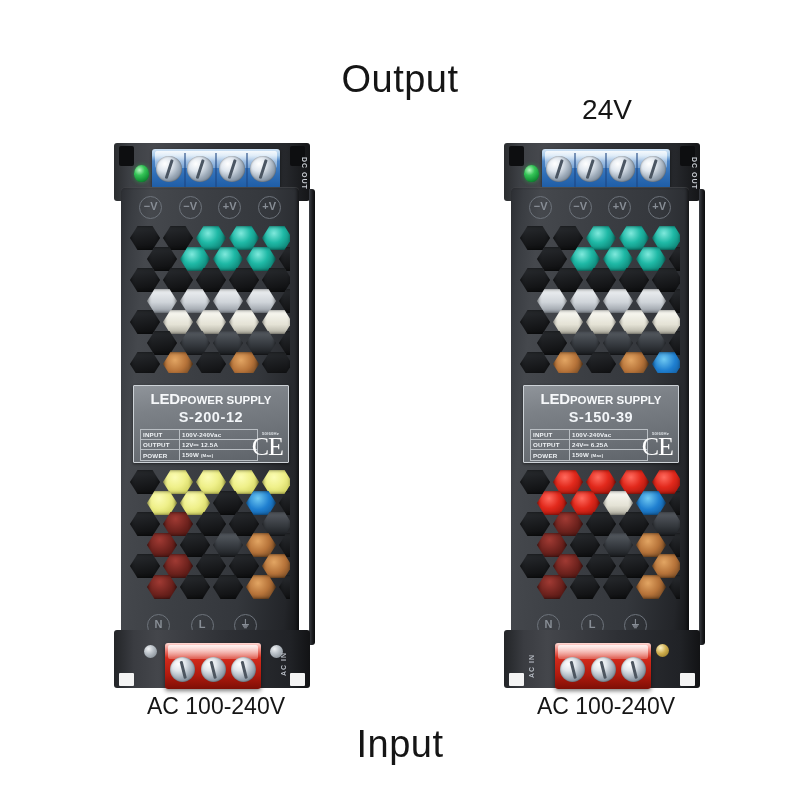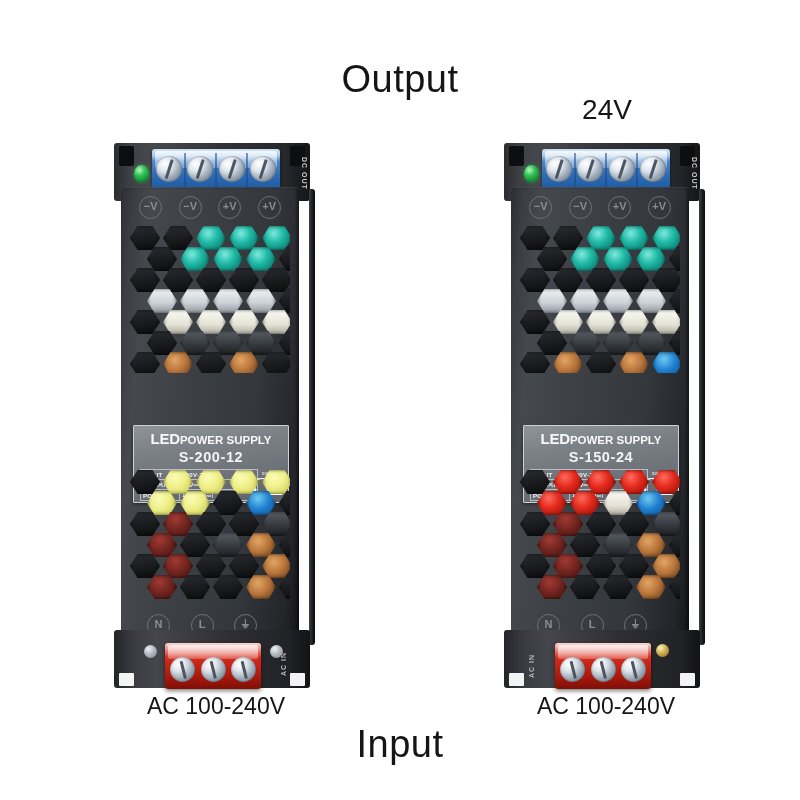--- a/index.html
+++ b/index.html
@@ -91,21 +91,21 @@
   .hex.copper{background:radial-gradient(circle at 40% 35%,#e2a563 0%,#b7743a 45%,#6b4320 85%,#3a230f 100%);}
   .hex.blue{background:radial-gradient(circle at 40% 32%,#6fc9f2 0%,#1f7fd0 45%,#0c4a85 100%);}
   .hex.gray{background:linear-gradient(180deg,#5a5f66 0%,#33373c 60%,#17191c 100%);}
   .hex.dim{background:linear-gradient(170deg,#2a2d31 0%,#141517 70%,#090a0b 100%);}
   .hex.cream{background:linear-gradient(180deg,#fdfdf8 0%,#e4e2d5 60%,#a9a79a 100%);}
 
   
   .label{position:absolute;left:12px;top:198px;width:154px;height:76px;
          background:linear-gradient(172deg,#8f949a 0%,#7c8187 28%,#6e7379 62%,#5d6268 100%);
          border:1.3px solid #cdd2d7;border-radius:1px;
-         box-shadow:0 1px 3px rgba(0,0,0,.5);margin-top:40px;}
+         box-shadow:0 1px 3px rgba(0,0,0,.5);}
   .lbl-title{position:absolute;left:0;right:0;top:4px;text-align:center;color:#f6f8fa;
          font-size:15px;font-weight:700;letter-spacing:-.2px;}
   .lbl-title .sm{font-size:11.5px;font-weight:700;letter-spacing:0;}
   .lbl-model{position:absolute;left:0;right:0;top:23px;text-align:center;color:#f2f5f8;
          font-size:14.5px;font-weight:700;letter-spacing:.6px;}
   .spec{position:absolute;left:6px;top:43px;width:118px;border-collapse:collapse;}
   .spec td{border:.8px solid #b9bec3;color:#f0f3f6;font-size:6.2px;font-weight:700;
          padding:1px 2px;line-height:7px;letter-spacing:.2px;}
   .spec td.k{width:34px;}
   .spec td .tiny{font-size:4.4px;font-weight:700;}
@@ -389,21 +389,21 @@
             <span class="hex dim"></span>
             <span class="hex copper"></span>
             <span class="hex dim"></span>
             <span class="hex copper"></span>
             <span class="hex blue"></span>
           </div>
       </div>
 
       <div class="label">
         <div class="lbl-title"><span>LED</span><span class="sm">POWER SUPPLY</span></div>
-        <div class="lbl-model">S-150-24</div>
+        <div class="lbl-model">S-150-39</div>
         <table class="spec">
           <tbody>
               <tr>
                 <td class="k">INPUT</td>
                 <td>100V-240Vac</td>
               </tr>
           <tr>
                 <td class="k">OUTPUT</td>
                 <td>24V⎓ 6.25A</td>
               </tr>

